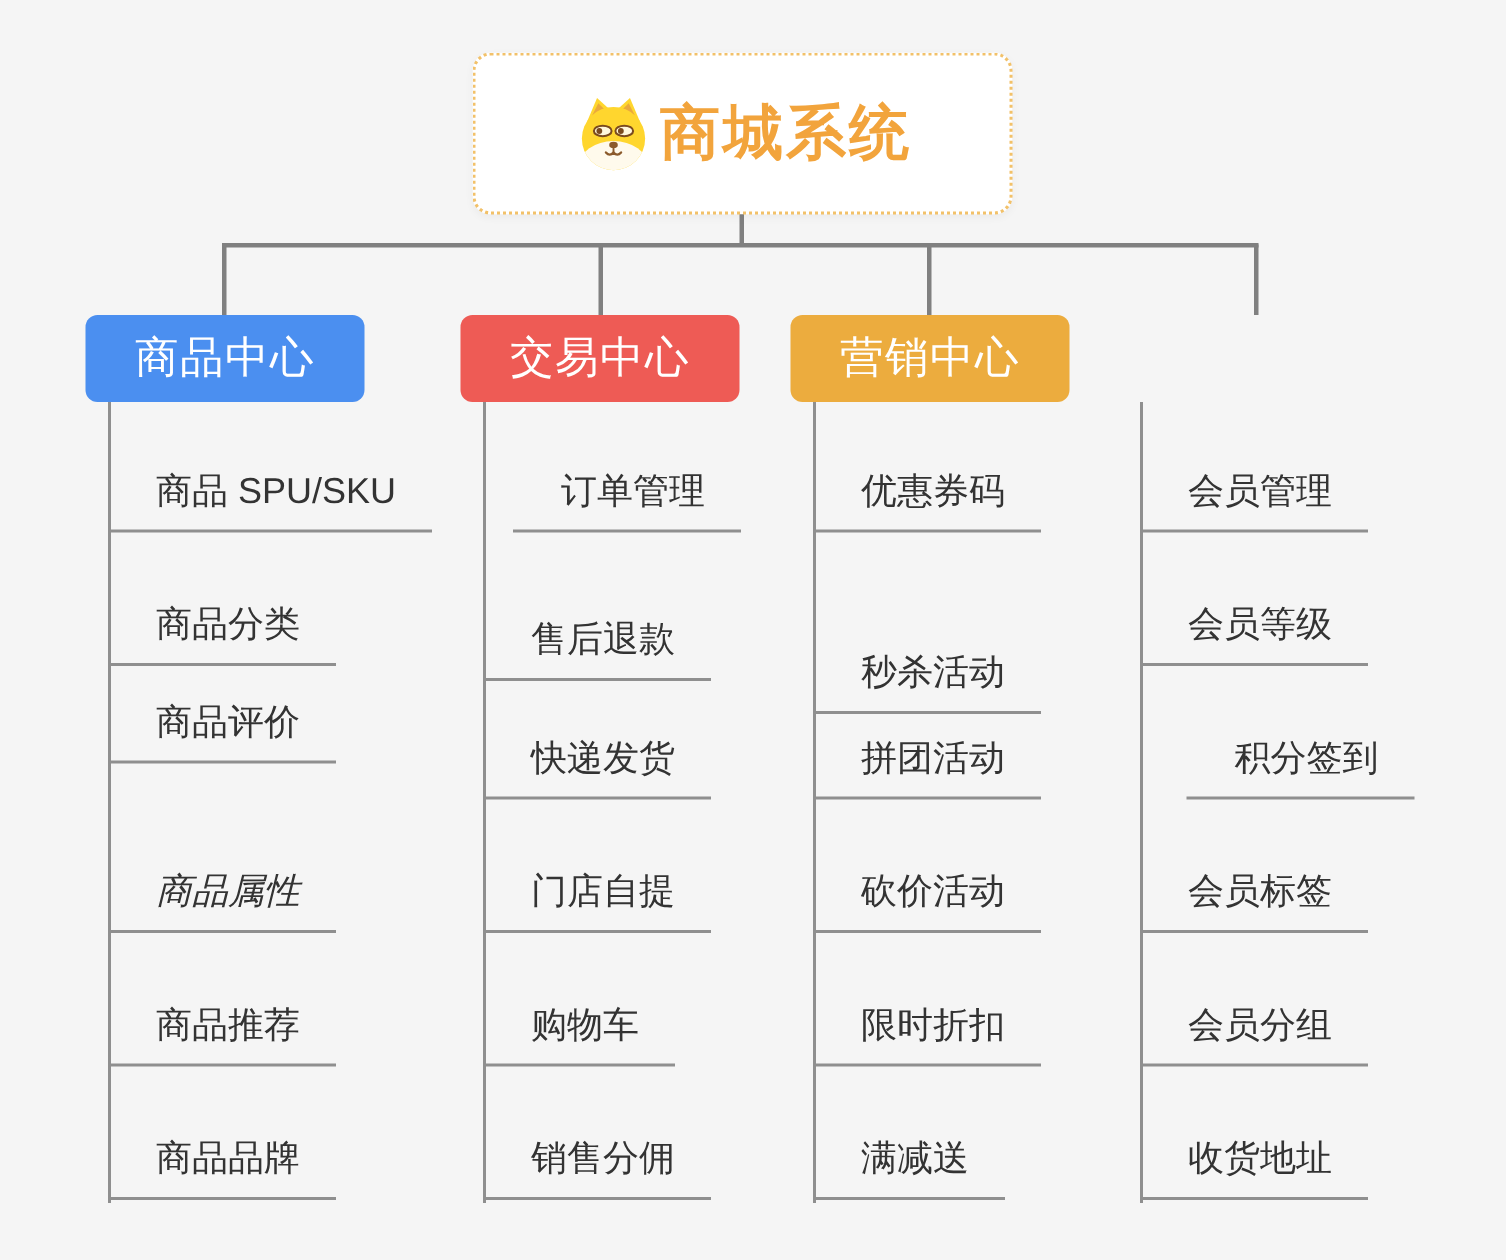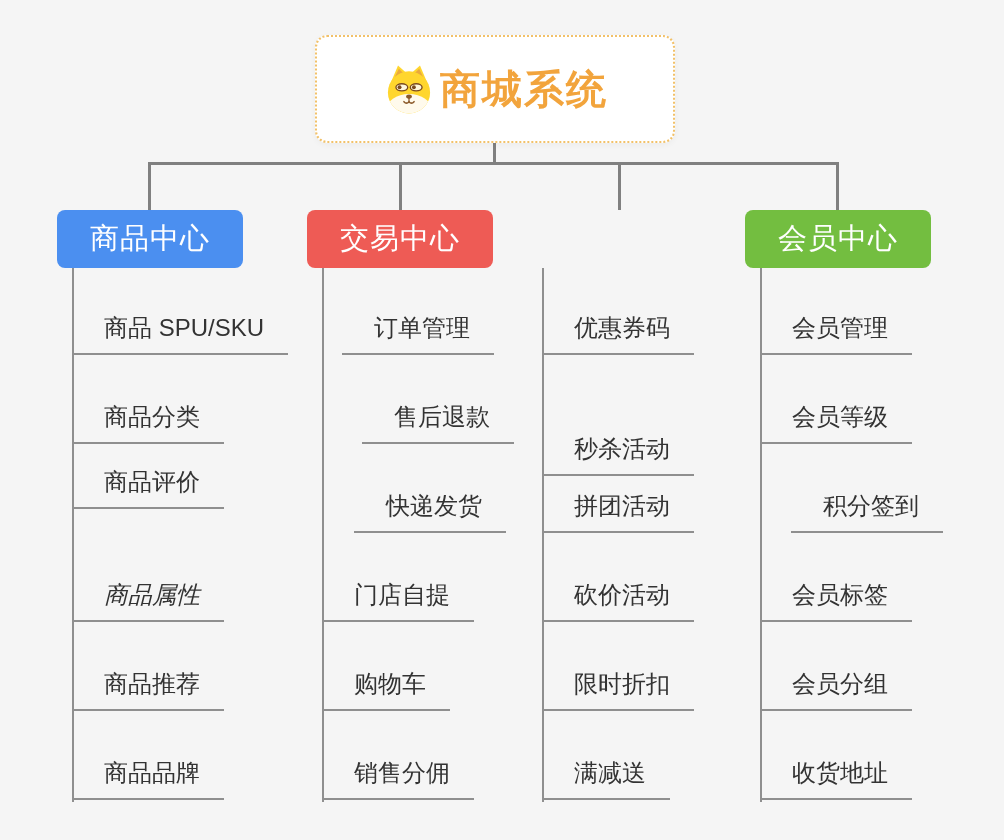--- a/index.html
+++ b/index.html
@@ -108,42 +108,42 @@
         <div class="child" style="top: 669px;">商品推荐</div>
         <div class="child" style="top: 758px;">商品品牌</div>
       </div>
   </section>
 
   <section class="branch" style="--bx:307px">
     <div class="cat-node" style="background: rgb(238, 91, 85);">交易中心</div>
     <div class="spine"></div>
     <div class="children">
         <div class="child" style="top: 313px; margin-left: 20px;">订单管理</div>
-        <div class="child" style="top: 402px; margin-left: 40px;">售后退款</div>
-        <div class="child" style="top: 491px; margin-left: 32px;">快递发货</div>
+        <div class="child" style="top: 412px;">售后退款</div>
+        <div class="child" style="top: 491px;">快递发货</div>
         <div class="child" style="top: 580px;">门店自提</div>
         <div class="child" style="top: 669px;">购物车</div>
         <div class="child" style="top: 758px;">销售分佣</div>
       </div>
   </section>
 
   <section class="branch" style="--bx:527px">
+    <div class="cat-node" style="background: rgb(236, 172, 62);">营销中心</div>
     <div class="spine"></div>
     <div class="children">
         <div class="child" style="top: 313px;">优惠券码</div>
         <div class="child" style="top: 402px; margin-top: 32px;">秒杀活动</div>
         <div class="child" style="top: 491px;">拼团活动</div>
         <div class="child" style="top: 580px;">砍价活动</div>
         <div class="child" style="top: 669px;">限时折扣</div>
         <div class="child" style="top: 758px;">满减送</div>
       </div>
   </section>
 
   <section class="branch" style="--bx:745px">
-    <div class="cat-node" style="background: rgb(115, 190, 64);">会员中心</div>
     <div class="spine"></div>
     <div class="children">
         <div class="child" style="top: 313px;">会员管理</div>
         <div class="child" style="top: 402px;">会员等级</div>
         <div class="child" style="top: 491px; margin-left: 31px;">积分签到</div>
         <div class="child" style="top: 580px;">会员标签</div>
         <div class="child" style="top: 669px;">会员分组</div>
         <div class="child" style="top: 758px;">收货地址</div>
       </div>
   </section>

